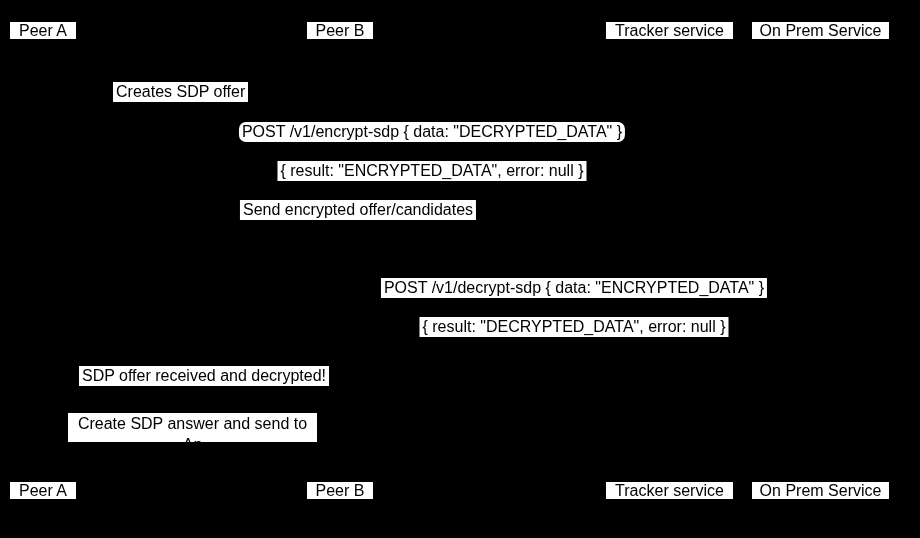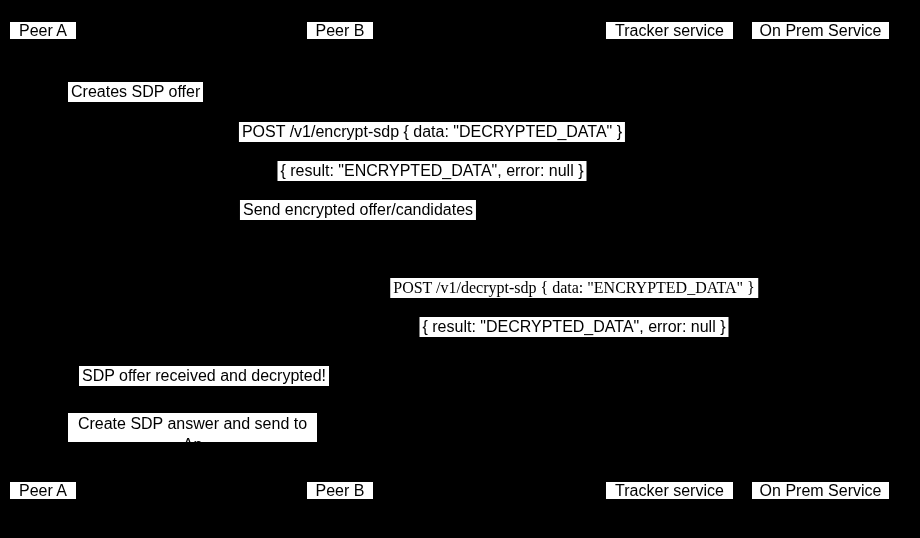--- a/index.html
+++ b/index.html
@@ -33,21 +33,21 @@
   .msg {
     position: absolute;
     background: #fff;
     color: #000;
     font-size: 16px;
     line-height: 20px;
     padding: 0 3px;
     white-space: nowrap;
     transform: translateX(-50%);
   }
-  .msg.left-anchored { transform: none; }
+  .msg.left-anchored { transform: none; margin-left: 45px; }
   .note {
     position: absolute;
     background: #fff;
     color: #000;
     font-size: 16px;
     line-height: 21px;
     text-align: center;
     padding: 0;
   }
   
@@ -60,25 +60,25 @@
   #actor-bot-peer-b    { left: 307px; top: 482px; width: 66px;  }
   #actor-bot-tracker   { left: 606px; top: 482px; width: 127px; }
   #actor-bot-onprem    { left: 752px; top: 482px; width: 137px; }
   
   #life-peer-a  { left: 43px;  }
   #life-peer-b  { left: 340px; }
   #life-tracker { left: 669px; }
   #life-onprem  { left: 820px; }
   
   #m0 { left: 68px;  top: 82px;  }
-  #m1 { left: 432px; top: 122px; }
+  #m1 { left: 432px; top: 122px; border-radius: 7px; }
   #m2 { left: 432px; top: 161px; }
   #m3 { left: 358px; top: 200px; }
   #m4 { left: 504px; top: 240px; }
-  #m5 { left: 574px; top: 278px; font-family: Liberation Serif, serif; }
+  #m5 { left: 574px; top: 278px; }
   #m6 { left: 574px; top: 317px; }
   #m7 { left: 204px; top: 366px; }
   
   #note0 { left: 68px; top: 413px; width: 249px; height: 29px; }
 </style>
 </head>
 <body>
 
 <div id="stage">
 

